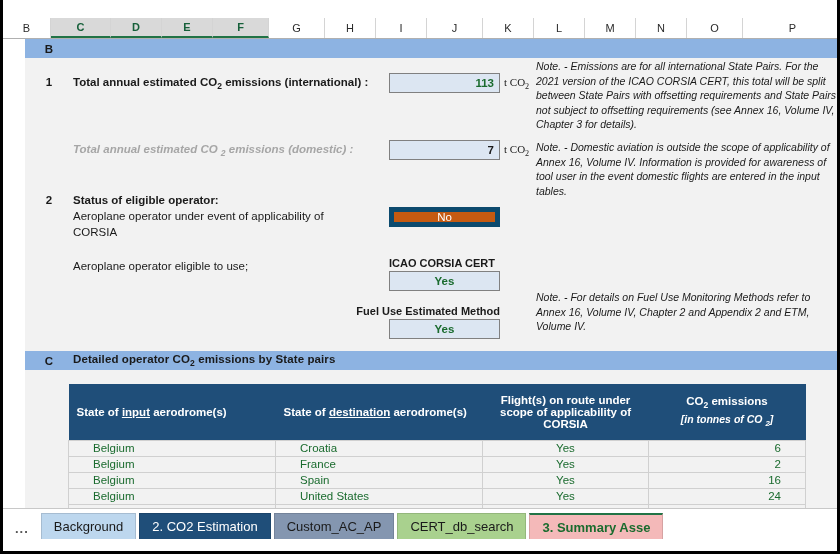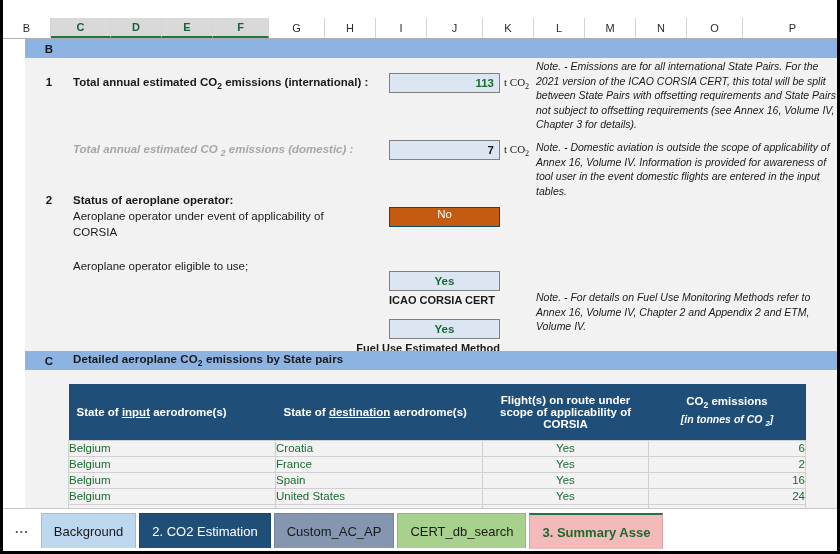--- a/index.html
+++ b/index.html
@@ -102,30 +102,29 @@
   .vbox.right { justify-content: flex-end; padding-right: 5px; }
   .vbox.center { justify-content: center; }
   .vbox .val { font-size: 11.5px; font-weight: bold; color: #1a6b2e; }
   .vbox .val.plain { color: #1a1a1a; }
   .unit {
     position: absolute; font-size: 11px; color: #1a1a1a; font-family: Liberation Serif, serif;
   }
   .obox {
     position: absolute;
     background: #c55a11;
-    border: 1px solid #0c4a6e;
-    display: flex; align-items: flex-start; justify-content: center;
+    border: 5px solid #0c4a6e;
+    display: flex; align-items: center; justify-content: center;
     height: 20px;
   }
   .obox .val { font-size: 11.5px; color: #ffffff; }
   .caption {
     position: absolute;
     font-size: 11px; font-weight: bold; color: #1a1a1a;
     text-align: right;
-    margin-top: 37px;
   }
 
   
   .note {
     position: absolute;
     font-size: 10.5px; font-style: italic; color: #1a1a1a;
     line-height: 14.6px;
     width: 300px;
   }
 
@@ -152,21 +151,21 @@
   .dtable th .sub2 {
     display: block;
     font-style: italic; font-weight: bold; font-size: 10.5px;
     margin-top: 3px;
   }
   .dtable td {
     background: #f2f2f2;
     color: #1a6b2e;
     font-size: 11.5px;
     height: 16px;
-    padding: 0 0;
+    padding: 0 24px;
     border: 1px solid #d0d0d0;
     white-space: nowrap;
     overflow: hidden;
     margin-left: 31px;
   }
   .dtable td.c { text-align: center; }
   .dtable td.r { text-align: right; }
 
   
   .tabbar {
@@ -182,21 +181,21 @@
   }
   .tabnav {
     font-size: 13px; font-weight: bold; color: #555;
     padding: 4px 9px 0 6px;
     letter-spacing: 1px;
     line-height: 24px;
   }
   .tab {
     height: 26px;
     display: flex; align-items: center; justify-content: center;
-    padding: 17px 12px;
+    padding: 8px 12px;
     font-size: 13px;
     white-space: nowrap;
     border: 1px solid rgba(0,0,0,.12);
     border-bottom: none;
   }
   .tab.t-background { background: #bdd7ee; color: #1a1a1a; }
   .tab.t-aeroplane  { background: #2e75b6; color: #ffffff; }
   .tab.t-co2        { background: #1f4e79; color: #ffffff; }
   .tab.t-custom     { background: #8496b0; color: #1a1a1a; }
   .tab.t-cert       { background: #a9d18e; color: #1a1a1a; text-align: right; }
@@ -246,42 +245,42 @@
     <div class="note" style="left:533px; top:20px;">Note. - Emissions are for all international State Pairs. For the 2021 version of the ICAO CORSIA CERT, this total will be split between State Pairs with offsetting requirements and State Pairs not subject to offsetting requirements (see Annex 16, Volume IV, Chapter 3 for details).</div>
 
     <div class="lbl grey-it" style="left:70px; top:104px;"><span>Total annual estimated CO </span><sub>2</sub><span>  emissions (domestic) :</span></div>
     <div class="vbox right" style="left:386px; top:101px; width:111px;">
       <span class="val plain">7</span>
     </div>
     <div class="unit" style="left:501px; top:104px;"><span>t CO</span><sub>2</sub></div>
     <div class="note" style="left:533px; top:101px;">Note. - Domestic aviation is outside the scope of applicability of Annex 16, Volume IV. Information is provided for awareness of tool user in the event domestic flights are entered in the input tables.</div>
 
     <div class="rownum" style="top:155px;">2</div>
-    <div class="lbl b" style="left:70px; top:155px;">Status of aeroplane operator:</div>
+    <div class="lbl b" style="left:70px; top:155px;">Status of eligible operator:</div>
     <div class="lbl" style="left:70px; top:171px;">Aeroplane operator under event of applicability of</div>
     <div class="lbl" style="left:70px; top:187px;">CORSIA</div>
     <div class="obox" style="left:386px; top:168px; width:111px;">
       <span class="val">No</span>
     </div>
 
     <div class="lbl" style="left:70px; top:221px;">Aeroplane operator eligible to use;</div>
     <div class="caption" style="left:386px; top:218px; width:111px; text-align:left;">ICAO CORSIA CERT</div>
     <div class="vbox center" style="left:386px; top:232px; width:111px;">
       <span class="val">Yes</span>
     </div>
 
     <div class="caption" style="left:330px; top:266px; width:167px;">Fuel Use Estimated Method</div>
     <div class="vbox center" style="left:386px; top:280px; width:111px;">
       <span class="val">Yes</span>
     </div>
     <div class="note" style="left:533px; top:251px; width:302px;">Note. - For details on Fuel Use Monitoring Methods refer to Annex 16, Volume IV, Chapter 2 and Appendix 2 and ETM, Volume IV.</div>
 
     <div class="band" style="top:312px;">
       <span class="band-letter">C</span>
-      <span class="band-title"><span>Detailed aeroplane CO</span><sub>2</sub><span> emissions by State pairs</span></span>
+      <span class="band-title"><span>Detailed operator CO</span><sub>2</sub><span> emissions by State pairs</span></span>
     </div>
 
     <table class="dtable">
       <colgroup>
         <col style="width:207px">
         <col style="width:207px">
         <col style="width:166px">
         <col style="width:157px">
       </colgroup>
       <thead>

